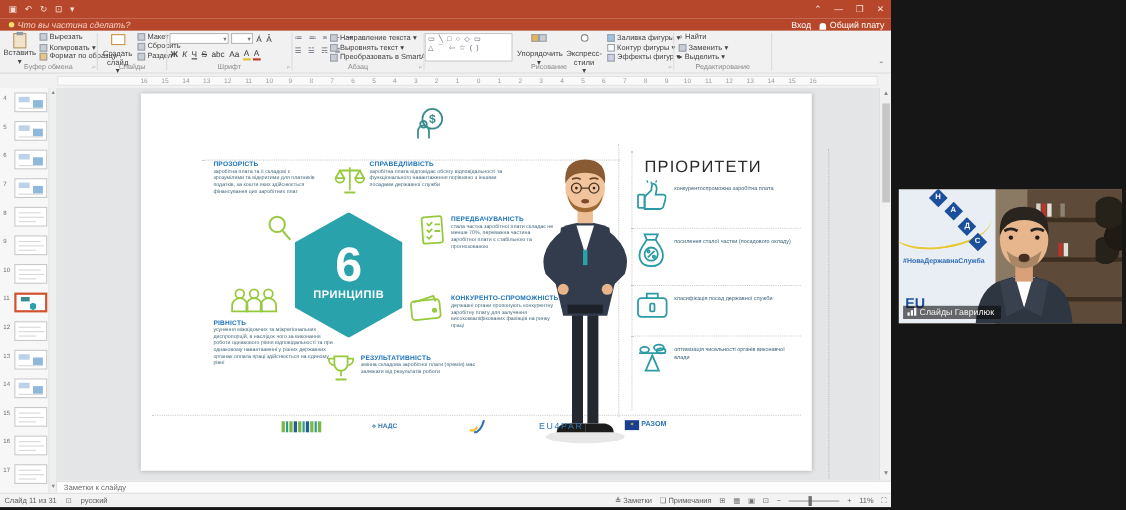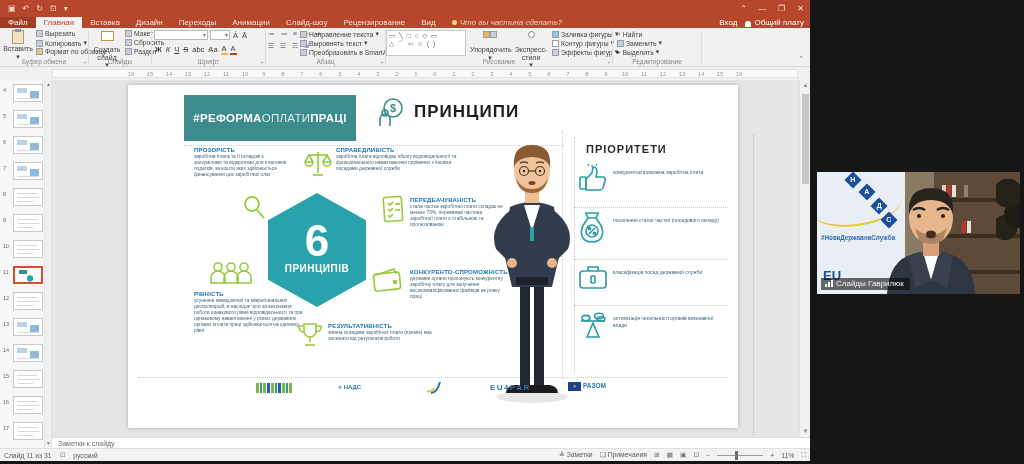--- a/index.html
+++ b/index.html
@@ -86,31 +86,31 @@
   .hex { position:absolute; left:140px; top:108px; width:98px; height:114px; background:#2aa2ac;
          clip-path:polygon(50% 0,100% 24%,100% 76%,50% 100%,0 76%,0 24%); color:#fff; text-align:center; }
   .hex .n6 { font-size:44px; font-weight:bold; line-height:1; margin-top:26px; }
   .hex .hx { font-size:10px; font-weight:bold; letter-spacing:.5px; }
 
   .prin { position:absolute; }
   .prin h4 { font-size:6px; color:#1b72b8; font-weight:bold; letter-spacing:.2px; margin-bottom:1px; }
   .prin p { font-size:4.8px; line-height:1.25; color:#44687d; }
   .pic { position:absolute; }
 
-  .prio-h { position:absolute; left:458px; top:58px; font-size:11px; font-weight:bold; color:#2b2b2b; letter-spacing:1px; }
+  .prio-h { position:absolute; left:458px; top:58px; font-size:15px; font-weight:normal; color:#2b2b2b; letter-spacing:1px; }
   .prio { position:absolute; left:485px; width:115px; font-size:5px; line-height:1.3; color:#3e6276; }
   .prio-ico { position:absolute; left:450px; }
   .dot-h { position:absolute; border-top:1px dotted #c7cdd2; }
   .dot-v { position:absolute; border-left:1px dotted #c7cdd2; }
 
   .logos { position:absolute; left:0; top:294px; width:610px; height:26px; font-size:4.5px; color:#7c8b97; }
   .barcode { position:absolute; left:128px; top:4px; width:36px; height:10px; display:flex; gap:1px; }
   .barcode i { flex:1; }
   .lg-nads { position:absolute; left:210px; top:5px; color:#2e75b6; font-size:6px; font-weight:bold; }
-  .lg-eu4par { position:absolute; left:362px; top:4px; color:#2e75b6; font-size:8px; font-weight:bold; letter-spacing:1.5px; }
+  .lg-eu4par { position:absolute; left:362px; top:4px; color:#2e75b6; font-size:8px; font-weight:normal; letter-spacing:1.5px; }
   .lg-razom { position:absolute; left:440px; top:3px; display:flex; gap:2px; align-items:center; }
   .euflag { width:13px; height:9px; background:#1a3f8f; position:relative; }
   .euflag:after { content:"✶"; position:absolute; inset:0; color:#f4d02c; font-size:5px; text-align:center; line-height:9px; }
   .razom-t { color:#2e75b6; font-size:6.5px; font-weight:bold; line-height:1; }
   .lg-swoosh { position:absolute; left:295px; top:0; }
 
   
   .notesbar { position:absolute; left:52px; top:437px; width:758px; height:11px; background:#fdfdfd; border-top:1px solid #dcdcdc;
               font-size:7px; color:#6f6f6f; display:flex; align-items:center; padding-left:6px; }
   .statusbar { position:absolute; left:0; top:448px; width:810px; height:13px; background:#f3f3f3; border-top:1px solid #e0e0e0;
@@ -158,31 +158,20 @@
       </div>
       <div class="winbtns">
         <div class="wb">⌃</div>
         <div class="wb">—</div>
         <div class="wb">❐</div>
         <div class="wb">✕</div>
       </div>
     </div>
 
     <div class="tabrow">
-      <div id="tabs" style="display:flex;">
-          <div class="tab file">Файл</div>
-          <div class="tab active">Главная</div>
-          <div class="tab">Вставка</div>
-          <div class="tab">Дизайн</div>
-          <div class="tab">Переходы</div>
-          <div class="tab">Анимации</div>
-          <div class="tab">Слайд-шоу</div>
-          <div class="tab">Рецензирование</div>
-          <div class="tab">Вид</div>
-        </div>
       <div class="tellme">
         <span class="bulb"></span>
         <span>Что вы частина сделать?</span>
       </div>
       <div class="right">
         <span>Вход</span>
         <span style="display:flex;align-items:center;gap:3px;">
           <span class="person-ico"></span>
           <span>Общий плату</span>
         </span>
@@ -467,32 +456,28 @@
     <div class="canvas">
       <div class="dot-v" style="left:701px;top:55px;height:300px;border-color:#bcbcbc;"></div>
 
       <div class="slide">
 
         <div class="dot-h" style="left:56px;top:60px;width:380px;"></div>
         <div class="dot-v" style="left:434px;top:46px;height:248px;"></div>
         <div class="dot-v" style="left:446px;top:52px;height:236px;"></div>
         <div class="dot-h" style="left:10px;top:292px;width:590px;"></div>
 
-        <div class="hashtag">
-          <span><b>#РЕФОРМА</b><span class="lt">ОПЛАТИ</span><b>ПРАЦІ</b></span>
-        </div>
         <div class="money-ico">
           <svg width="32" height="32" viewBox="0 0 32 32" fill="none" stroke="#3c8c8d" stroke-width="1.6">
             <circle cx="19" cy="12" r="9"></circle>
               <text x="19" y="16" font-size="11" fill="#3c8c8d" stroke="none" text-anchor="middle" font-weight="bold">$</text>
             <path d="M6 30v-7a5 5 0 0 1 10 0v7"></path>
               <circle cx="11" cy="17" r="3"></circle>
           </svg>
         </div>
-        <div class="slide-title">ПРИНЦИПИ</div>
 
         <div class="hex">
           <div class="n6">6</div>
           <div class="hx">ПРИНЦИПІВ</div>
         </div>
 
         <div class="prin" style="left:66px;top:62px;width:96px;">
           <h4>ПРОЗОРІСТЬ</h4>
             <p>заробітна плата та її складові є зрозумілими та відкритими для платників податків, за кошти яких здійснюється фінансування цих заробітних плат</p>
         </div>

